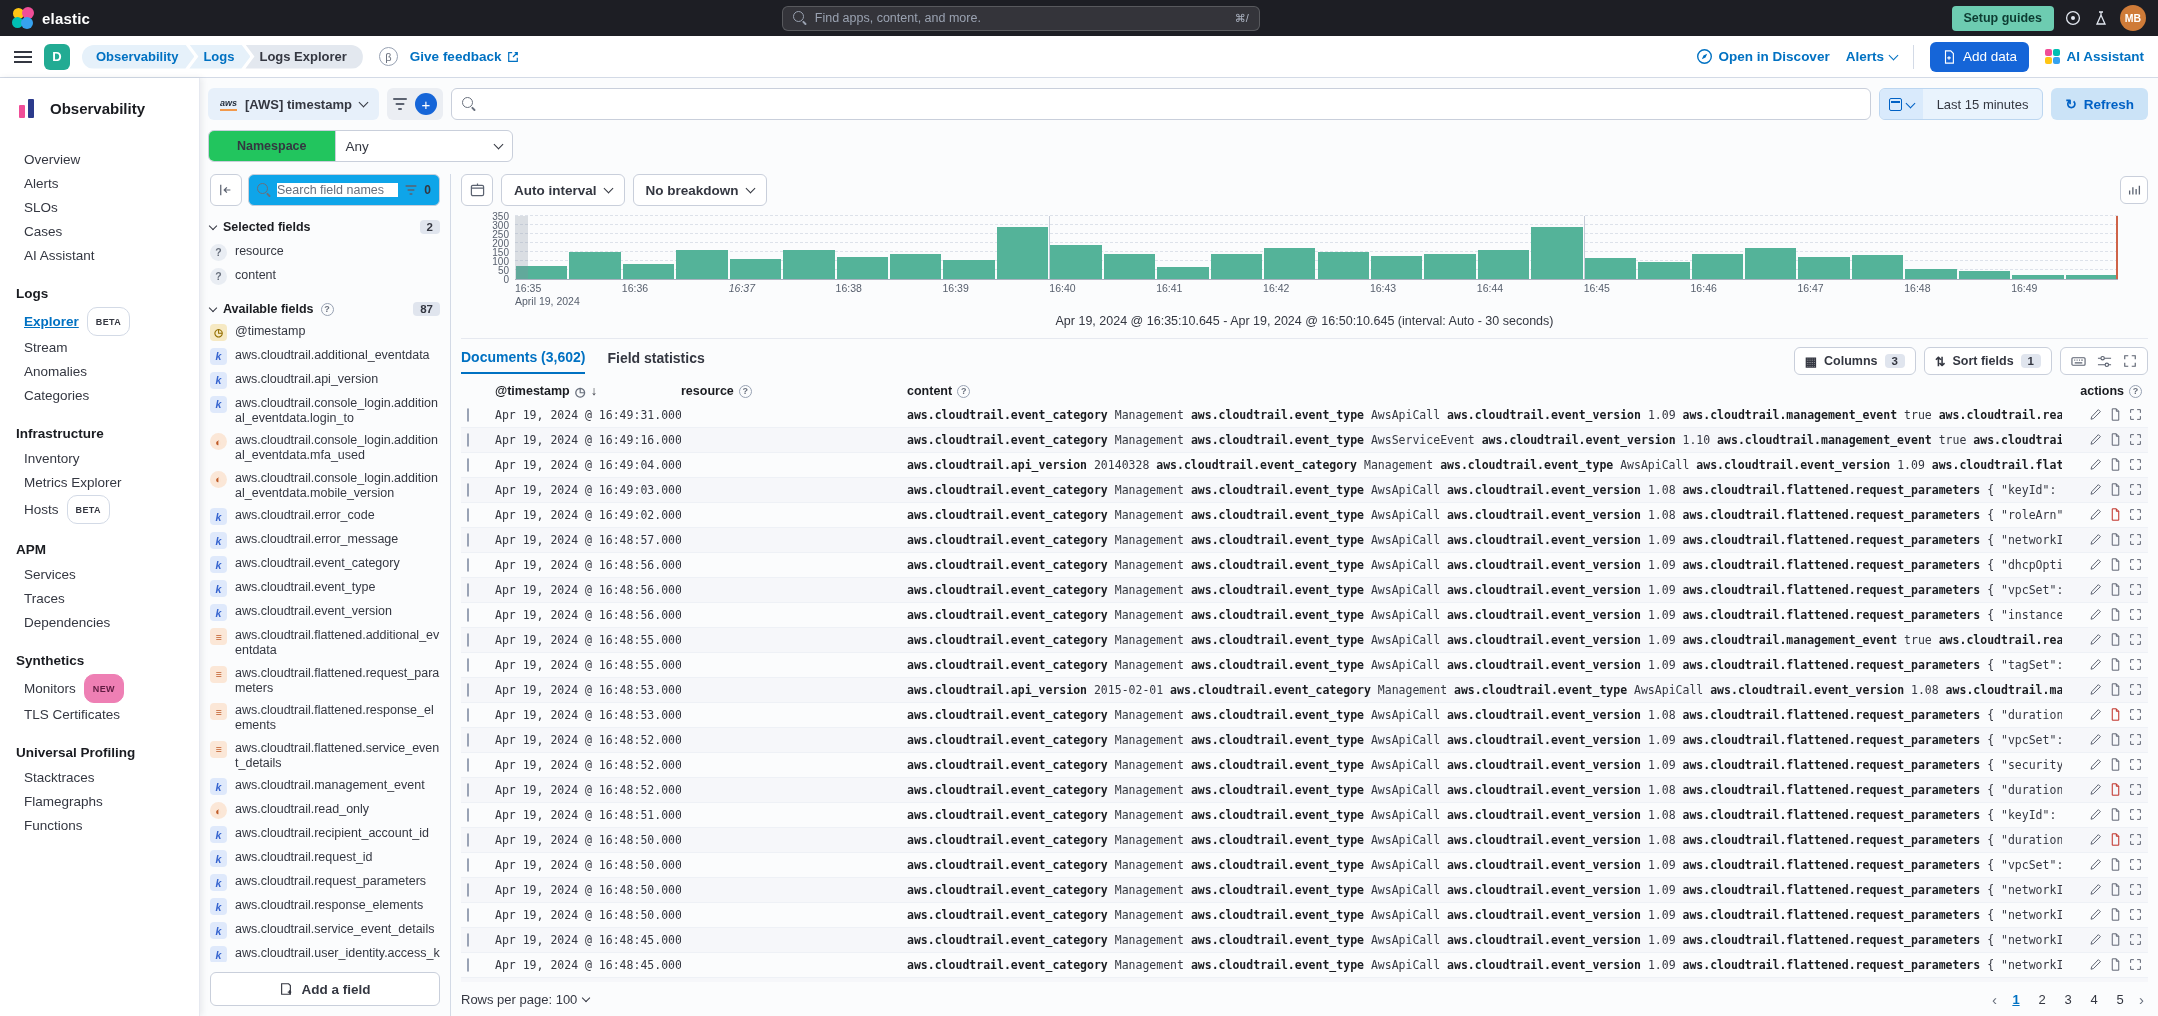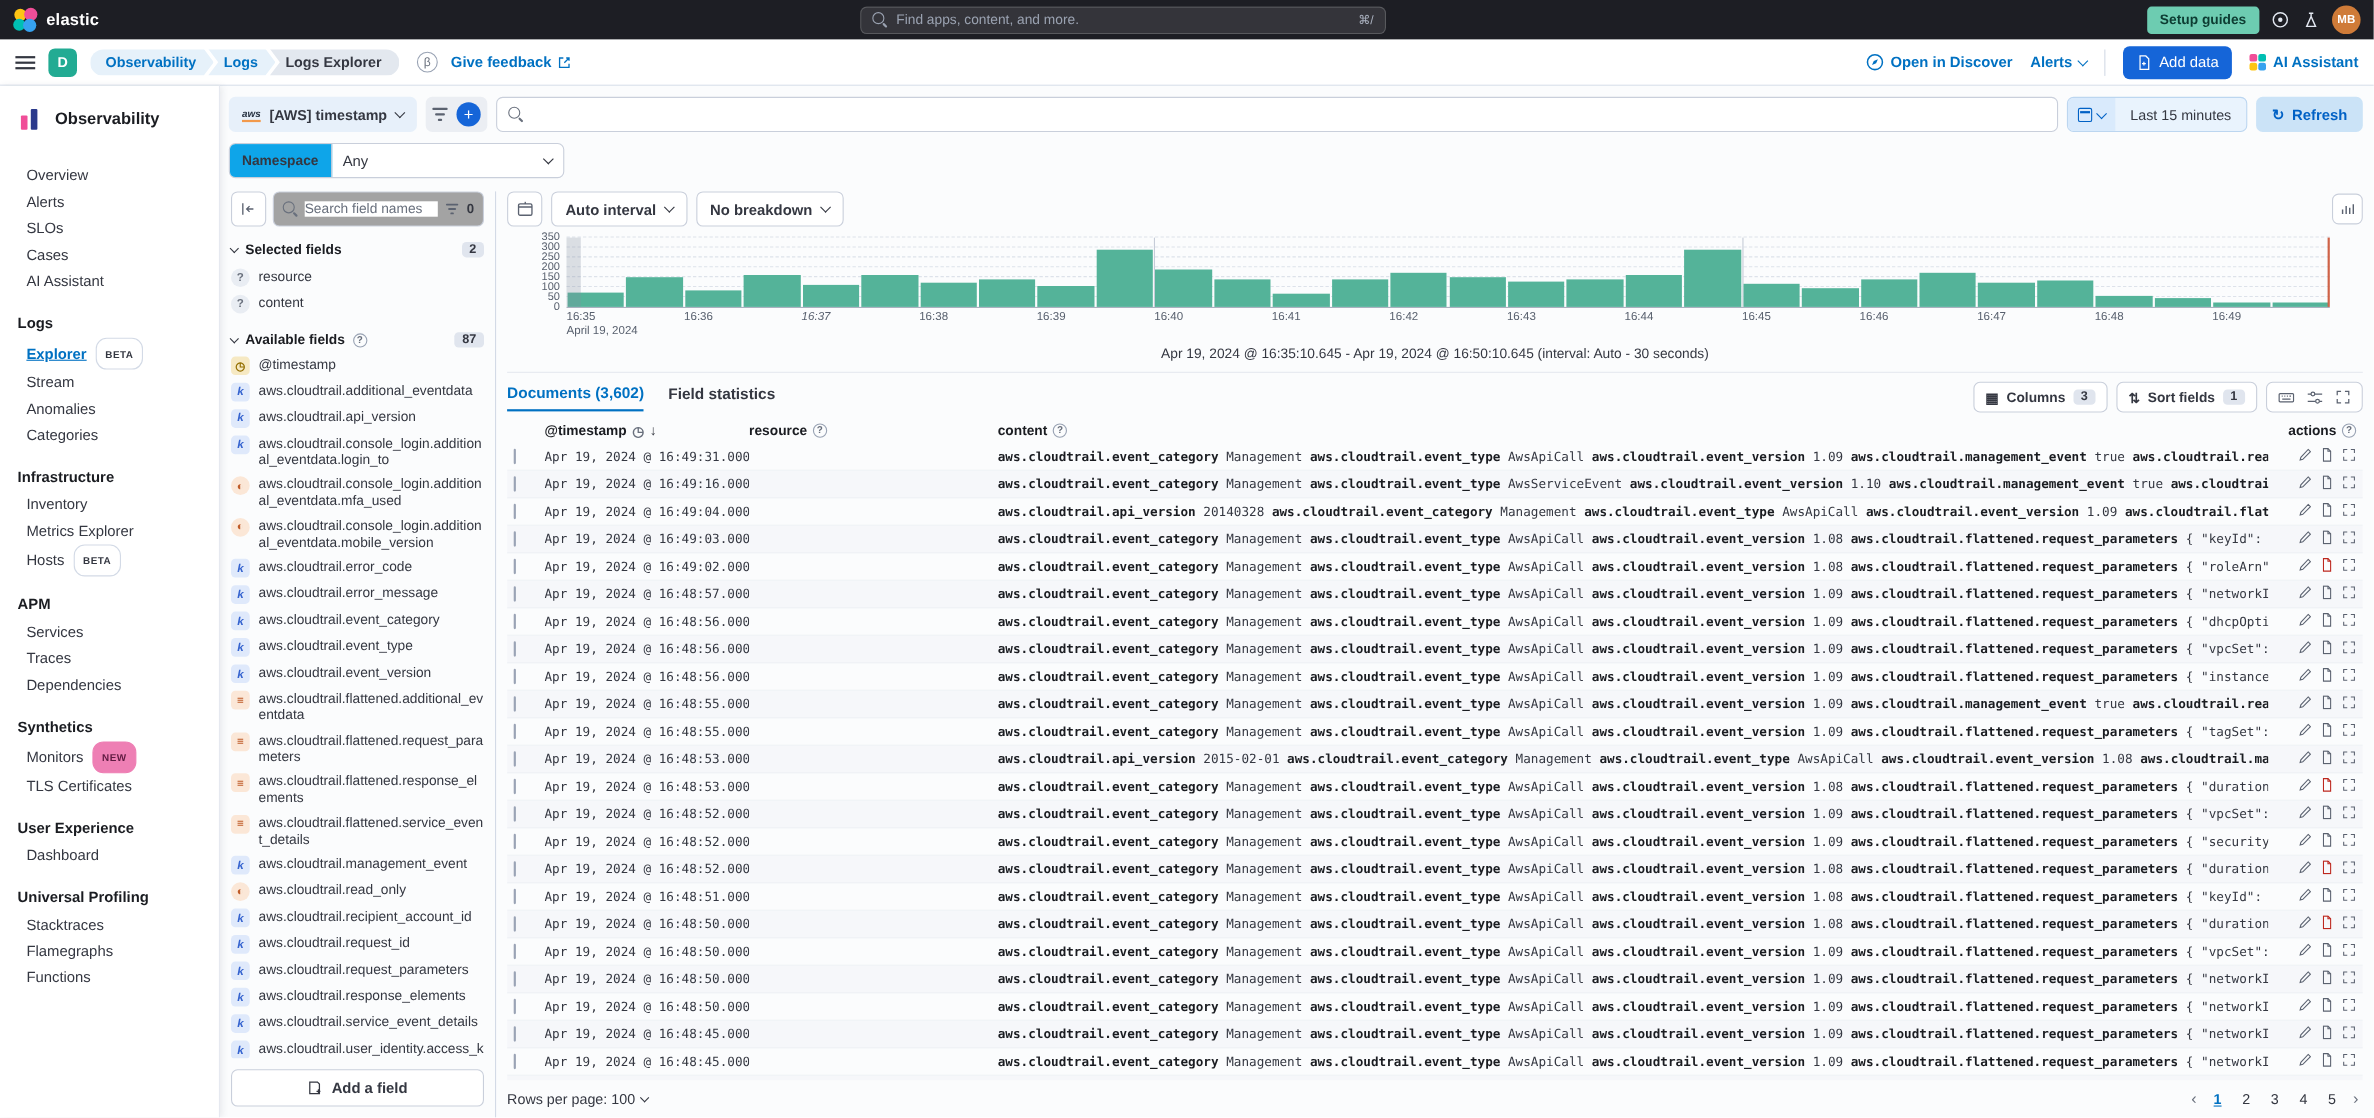--- a/index.html
+++ b/index.html
@@ -108,32 +108,32 @@
   .tp-cal { background:#d9eafc; height:100%; display:flex; align-items:center; gap:5px; padding:0 9px;
     color:#0061c5; cursor:pointer; }
   .cal-ico { width:13px; height:13px; border:1.6px solid currentColor; border-radius:2px; position:relative; }
   .cal-ico::before { content:""; position:absolute; left:1px; right:1px; top:2.5px; height:1.6px; background:currentColor; }
   .tp-label { padding:0 14px; font-size:13px; color:#343741; cursor:pointer; }
   .refresh-btn { background:#cbe3f7; color:#0061c5; border:none; border-radius:6px; height:32px;
     padding:0 14px; font-size:13.5px; font-weight:700; display:flex; align-items:center; gap:7px; cursor:pointer; }
 
   .nsrow { margin-top:10px; display:flex; }
   .namespace { display:flex; height:32px; border:1px solid #c9cfdb; border-radius:6px; overflow:hidden; width:305px; background:#fff; }
-  .ns-label { background:#0ea5e9; font-size:12.5px; font-weight:700; display:flex; align-items:center;
-    padding:0 11px; border-right:1px solid #c9cfdb; }
+  .ns-label { background:#22c55e; font-size:12.5px; font-weight:700; display:flex; align-items:center;
+    padding:0 28px; border-right:1px solid #c9cfdb; }
   .ns-value { flex:1; display:flex; align-items:center; padding:0 10px; font-size:13.5px; color:#343741;
     justify-content:space-between; cursor:pointer; }
 
   
   #workspace { flex:1; display:flex; margin-top:12px; min-height:0; }
   #fields { width:242px; flex:none; display:flex; flex-direction:column; padding:0 10px 10px 2px; min-height:0; }
   .fsearch-row { display:flex; gap:6px; }
   .icon-btn { width:32px; height:32px; border:1px solid #c9cfdb; border-radius:6px; background:#fff;
     display:flex; align-items:center; justify-content:center; color:#5b6270; cursor:pointer; flex:none; }
-  .fsearch { flex:1; height:32px; border:1px solid #c9cfdb; border-radius:6px; background:#a3a3a3;
+  .fsearch { flex:1; height:32px; border:1px solid #c9cfdb; border-radius:6px; background:#0ea5e9;
     display:flex; align-items:center; gap:6px; padding:0 8px; }
   .fsearch input { border:none; outline:none; width:90px; flex:1; font-size:12.5px; color:#343741;
     font-family:"Liberation Sans",sans-serif; }
   .fsearch input::placeholder { color:#69707d; }
   .cnt-badge { background:#e0e5ee; border-radius:4px; font-size:11.5px; font-weight:700; padding:1px 7px; color:#343741; }
   .fsec-head { display:flex; align-items:center; gap:7px; margin-top:14px; font-size:12.5px; font-weight:700;
     color:#1a1c21; }
   .fsec-head .spacer { flex:1; }
   .chev-s { width:6px; height:6px; border-right:1.5px solid #343741; border-bottom:1.5px solid #343741;
     transform:rotate(45deg); margin-top:-2px; }
@@ -359,26 +359,20 @@
           </div>
         </div>
         <div class="side-sec">
           <div class="side-sec-title">Synthetics</div>
           <div class="side-item">
             <span class="lbl">Monitors</span>
             <span class="pill accent">NEW</span>
           </div>
           <div class="side-item">
             <span class="lbl">TLS Certificates</span>
-          </div>
-        </div>
-        <div class="side-sec">
-          <div class="side-sec-title">User Experience</div>
-          <div class="side-item">
-            <span class="lbl">Dashboard</span>
           </div>
         </div>
         <div class="side-sec">
           <div class="side-sec-title">Universal Profiling</div>
           <div class="side-item">
             <span class="lbl">Stacktraces</span>
           </div>
           <div class="side-item">
             <span class="lbl">Flamegraphs</span>
           </div>

